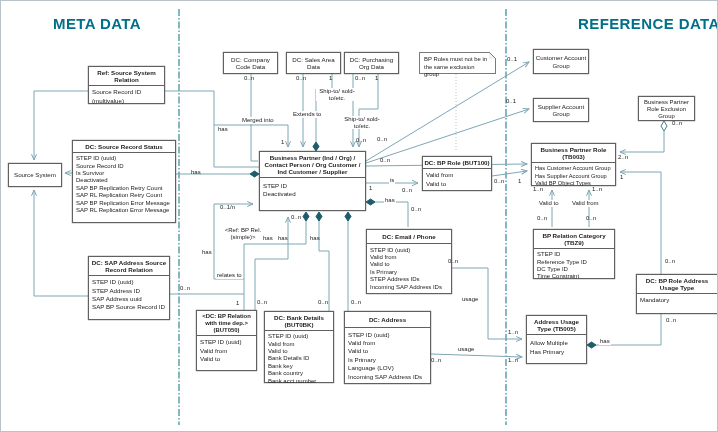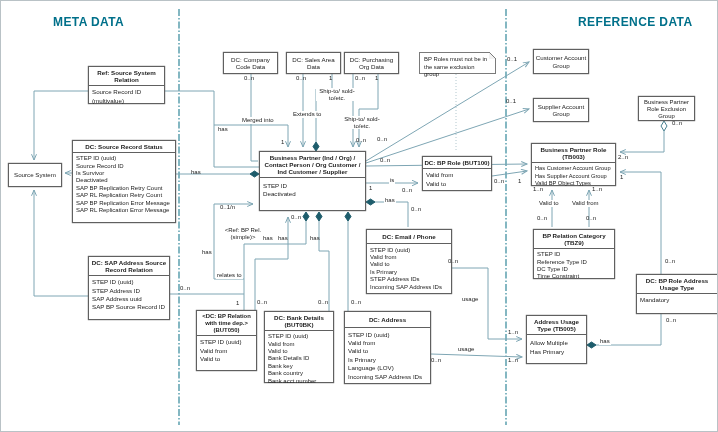--- a/index.html
+++ b/index.html
@@ -1,18 +1,18 @@
 <!DOCTYPE html>
 <html><head>
 <meta charset="utf-8">
 <style>
   html,body{margin:0;padding:0;background:#e8e8e8;}
   .stage{position:relative;width:718px;height:432px;background:#ffffff;border:1px solid #b9c2c6;
          font-family:"Liberation Sans",sans-serif;overflow:hidden;box-sizing:border-box;}
-  .sect{position:absolute;font-weight:bold;color:#00708a;font-size:12px;letter-spacing:.4px;white-space:pre;}
+  .sect{position:absolute;font-weight:bold;color:#00708a;font-size:15px;letter-spacing:.4px;white-space:pre;}
   svg.wires{position:absolute;left:0;top:0;width:718px;height:432px;}
   svg.wires path{fill:none;stroke:#7ea6b4;stroke-width:1;}
   svg.wires path.div{stroke:#1f7d91;stroke-width:1.1;stroke-dasharray:7 2 1.5 2;}
   svg.wires path.dot{stroke:#9fb9c2;stroke-width:.8;stroke-dasharray:1 2;}
   svg.wires path.dia{fill:#1d5c6b;stroke:#1d5c6b;}
   svg.wires path.odia{fill:#ffffff;stroke:#47808f;}
   .box{position:absolute;background:#fff;border:1px solid #606060;display:flex;flex-direction:column;
        box-sizing:border-box;color:#1c1c1c;box-shadow:0 0 0 .2px #606060;}
   .bh{font-weight:bold;font-size:6.2px;line-height:1.15;text-align:center;padding:2px 1px;
       border-bottom:1px solid #606060;display:flex;align-items:center;justify-content:center;}

